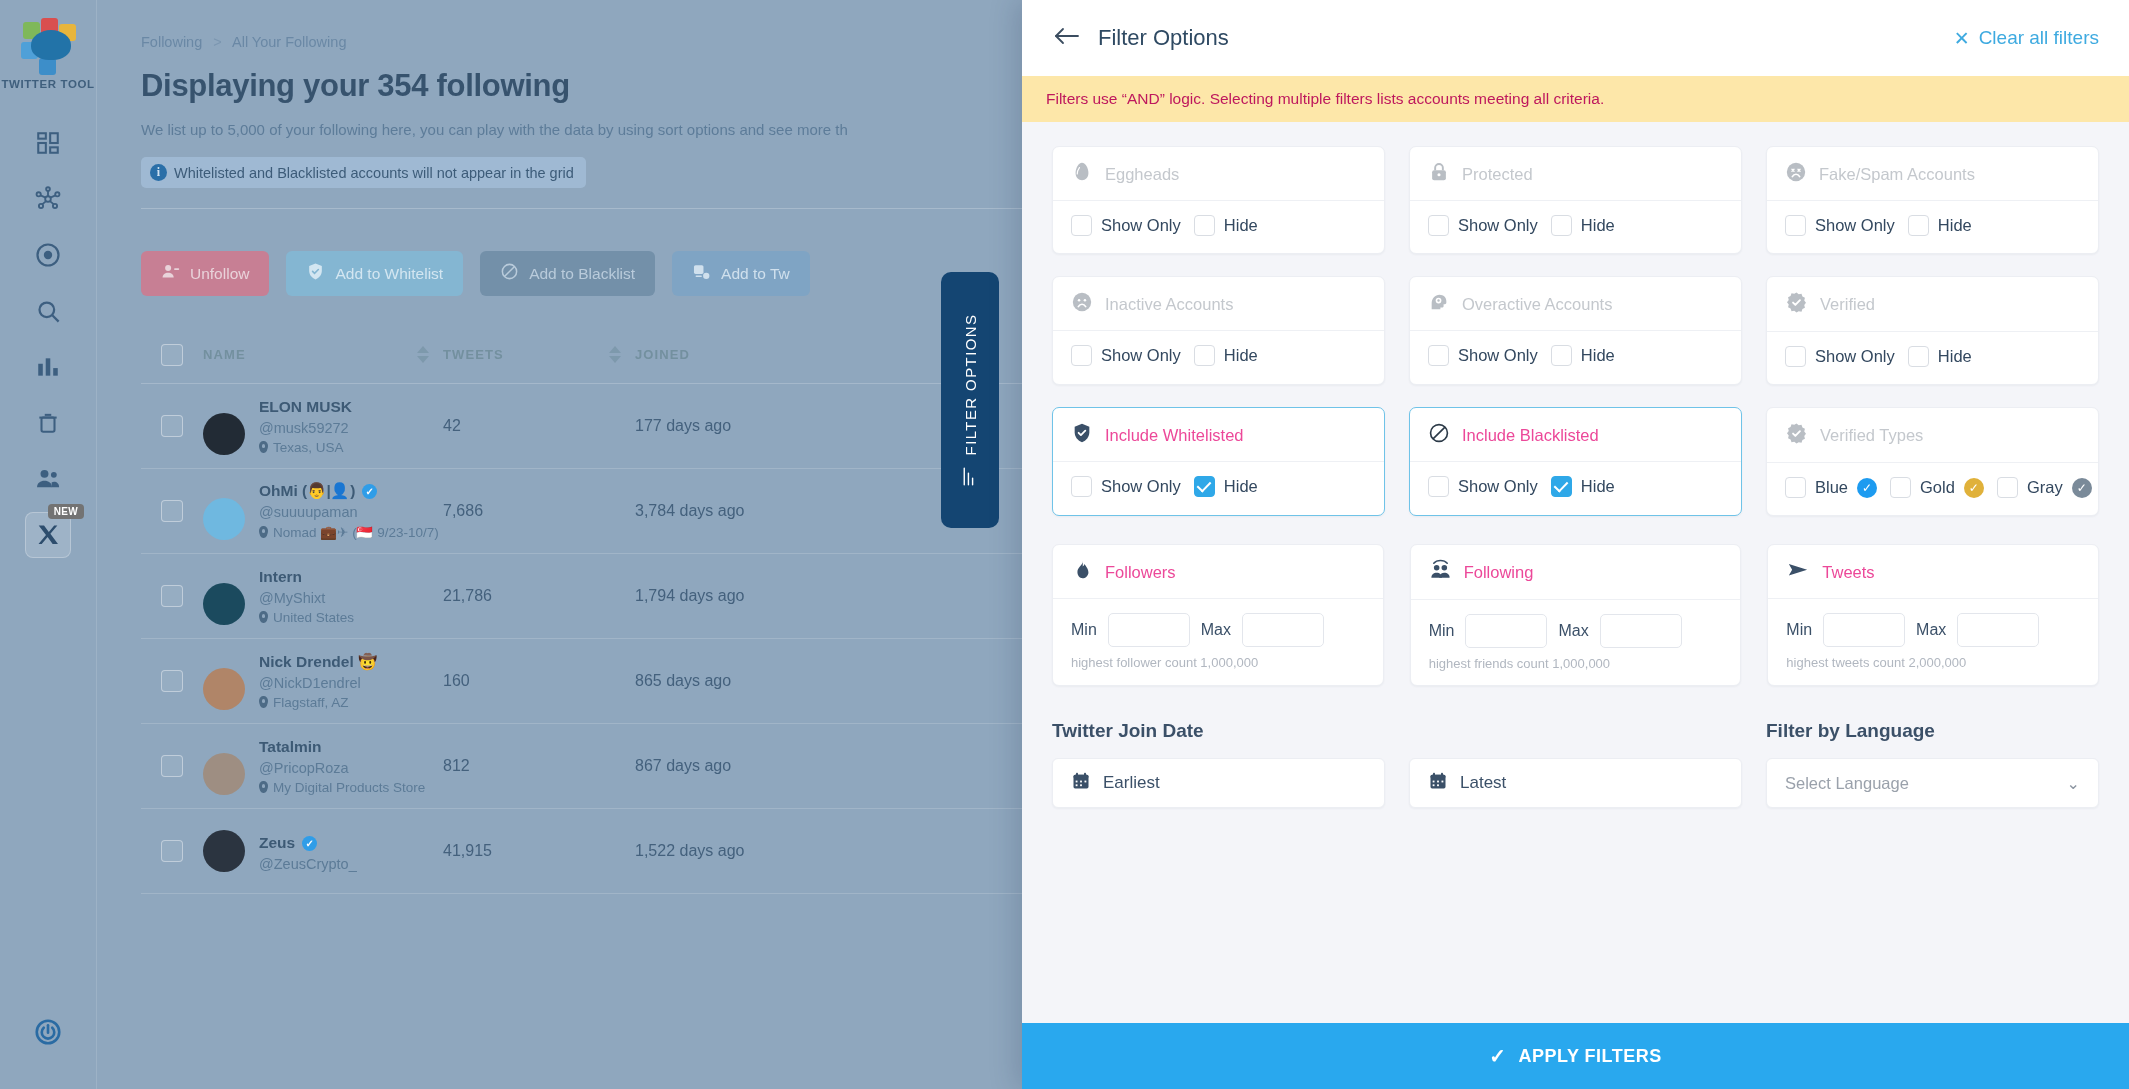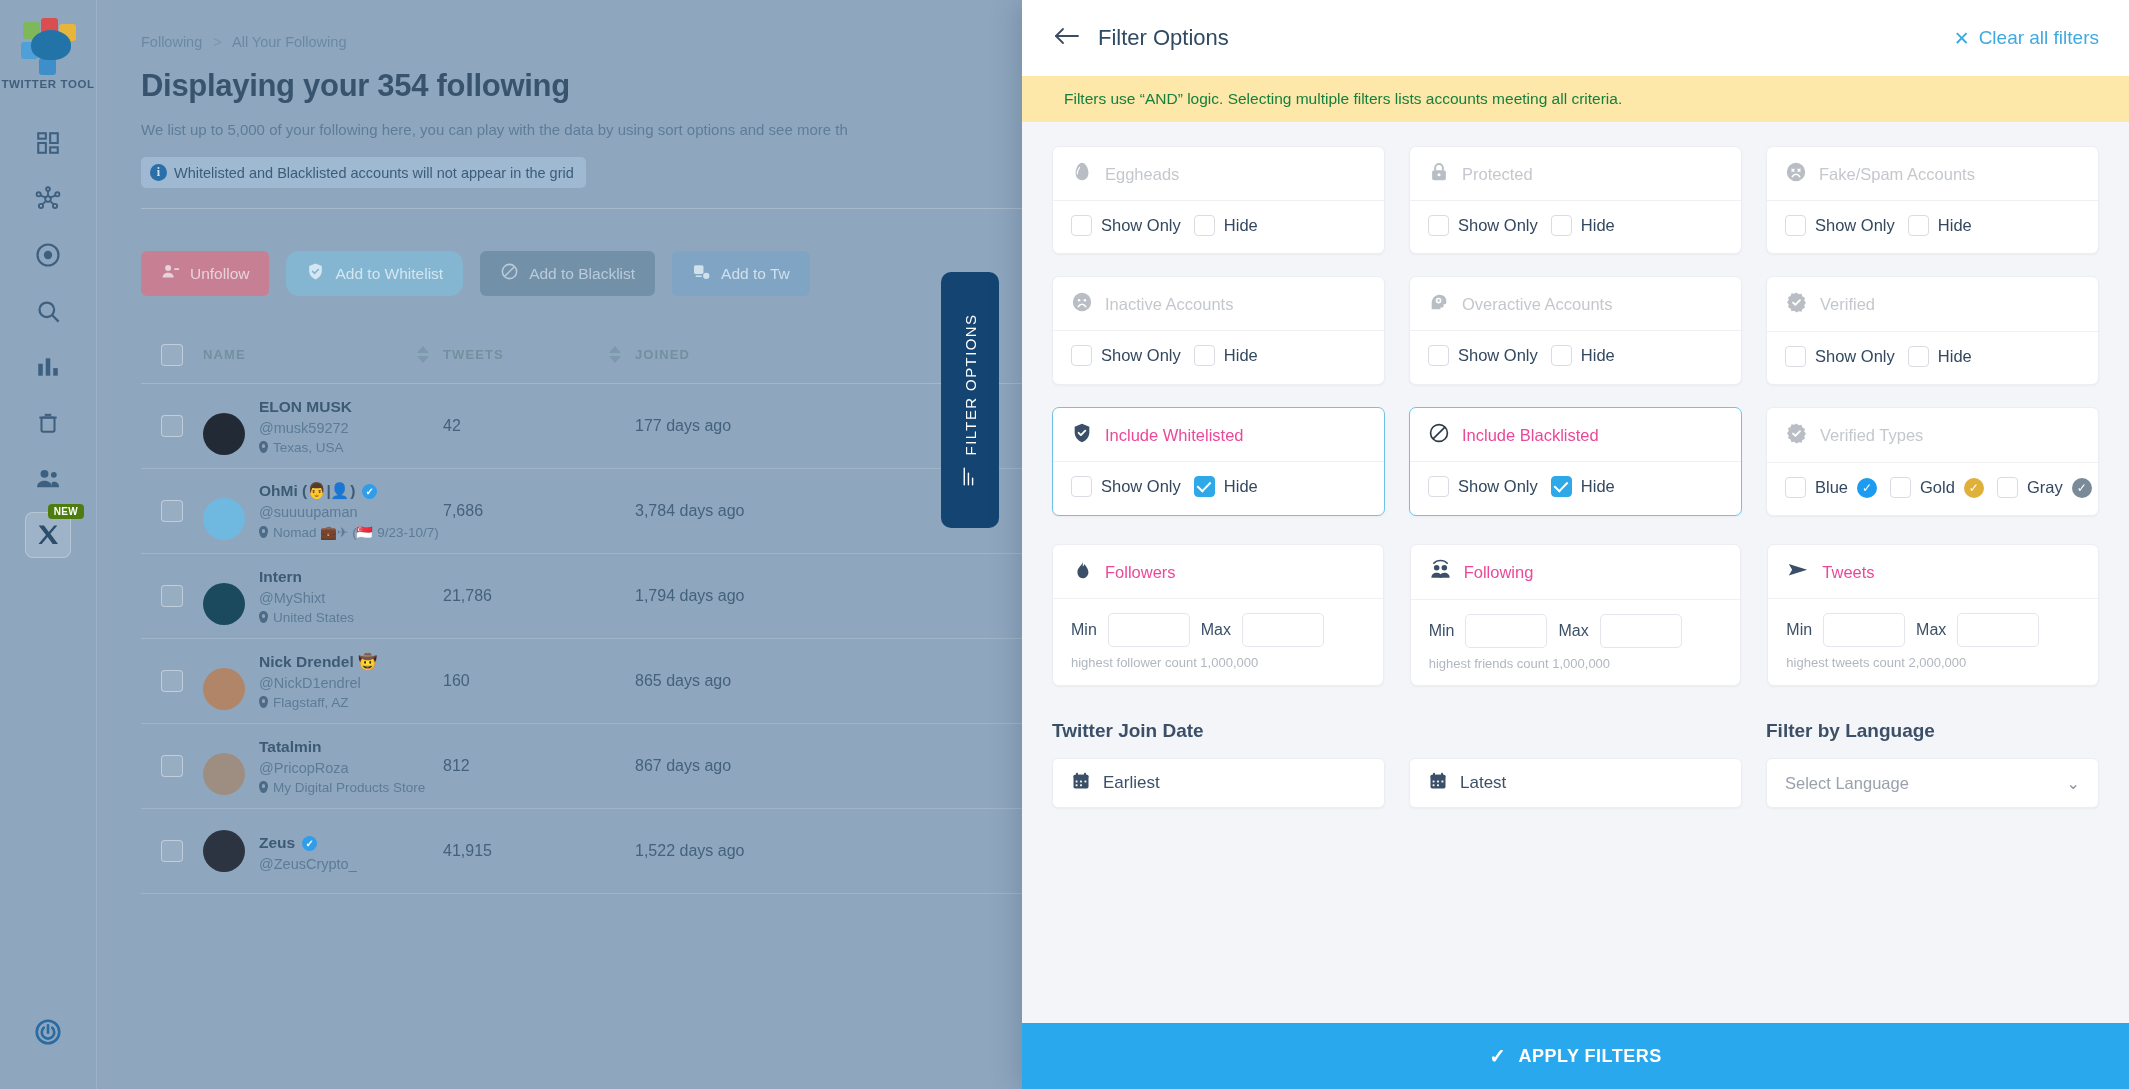--- a/index.html
+++ b/index.html
@@ -38,21 +38,21 @@
     display: flex; align-items: center; justify-content: center;
     border-radius: 8px; position: relative;
   }
   .nav-icon svg { display: block; }
   .nav-icon.active-x {
     background: rgba(255,255,255,.14);
     border: 1px solid rgba(255,255,255,.25);
   }
   .badge-new {
     position: absolute; top: -9px; right: -14px;
-    background: #4d7c0f; color: #fff;
+    background: #737373; color: #fff;
     font-size: 10px; font-weight: 700; letter-spacing: .3px;
     padding: 2px 6px; border-radius: 4px;
   }
   .power-icon { margin-top: auto; margin-bottom: 34px; }
 
   .content {
     flex: 1; position: relative;
     background: #8fa7be;
     padding: 34px 0 0 44px;
     overflow: hidden;
@@ -79,21 +79,21 @@
   .hr-line { height: 1px; background: rgba(255,255,255,.22); margin: 20px 0 0 0; width: 1160px; }
 
   .action-row { display: flex; gap: 17px; margin-top: 42px; }
   .act-btn {
     display: flex; align-items: center; gap: 10px;
     padding: 0 20px; height: 45px; border-radius: 6px;
     font-size: 15.5px; white-space: nowrap; border: none;
     font-family: "Liberation Sans", sans-serif;
   }
   .act-unfollow { background: #c77f94; color: #e9d3da; }
-  .act-white { background: #84b6d2; color: #d3e6f1; border-radius: 13px; }
+  .act-white { background: #84b6d2; color: #d3e6f1; }
   .act-black { background: #7390a9; color: #b9cbdb; }
   .act-twitter { background: #7fa4c4; color: #d0e0ed; }
 
   .table-head {
     display: flex; align-items: center; height: 58px;
     margin-top: 30px; width: 1160px;
     border-bottom: 1px solid rgba(255,255,255,.2);
   }
   .chk-cell { width: 62px; display: flex; justify-content: center; }
   .chk-box {
@@ -163,22 +163,22 @@
     height: 76px; background: #fff; flex: 0 0 76px;
     display: flex; align-items: center; justify-content: space-between;
     padding: 0 30px 0 32px;
   }
   .panel-head-left { display: flex; align-items: center; gap: 18px; }
   .panel-title { font-size: 22px; color: #2f4a63; font-weight: 400; }
   .clear-all { display: flex; align-items: center; gap: 9px; color: #3eaae0; font-size: 19px; cursor: pointer; }
   .clear-x { font-size: 19px; color: #3eaae0; }
 
   .notice {
-    background: #fde7a9; color: #15803d;
-    font-size: 15.5px; padding: 14px 42px; flex: 0 0 auto;
+    background: #fde7a9; color: #be185d;
+    font-size: 15.5px; padding: 14px 24px; flex: 0 0 auto;
   }
 
   .panel-body { flex: 1; padding: 24px 30px 0 30px; overflow: hidden; }
 
   .grid3 { display: grid; grid-template-columns: repeat(3, 1fr); gap: 22px 24px; }
 
   .card {
     background: #fff; border-radius: 7px;
     border: 1px solid #eceef3;
     box-shadow: 0 1px 2px rgba(35,50,75,.05);

